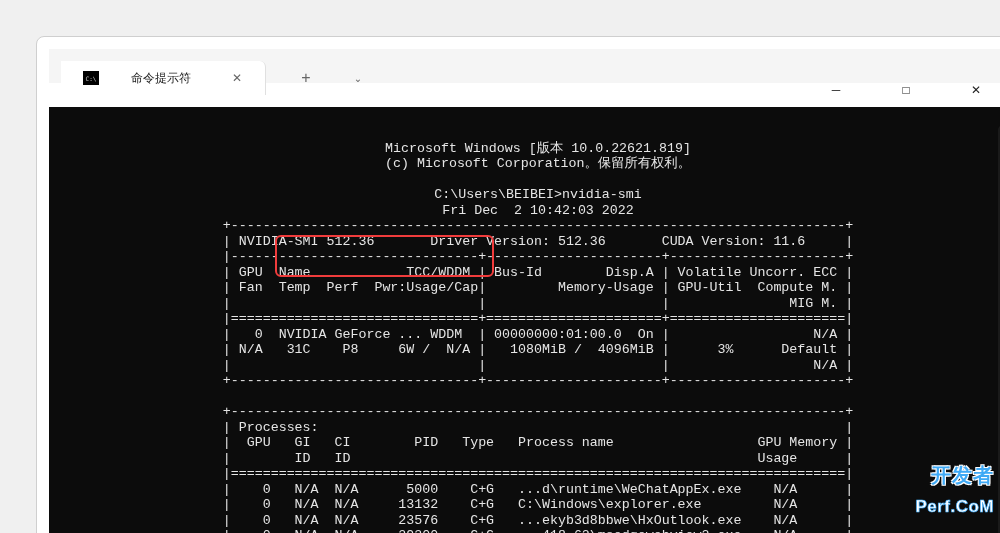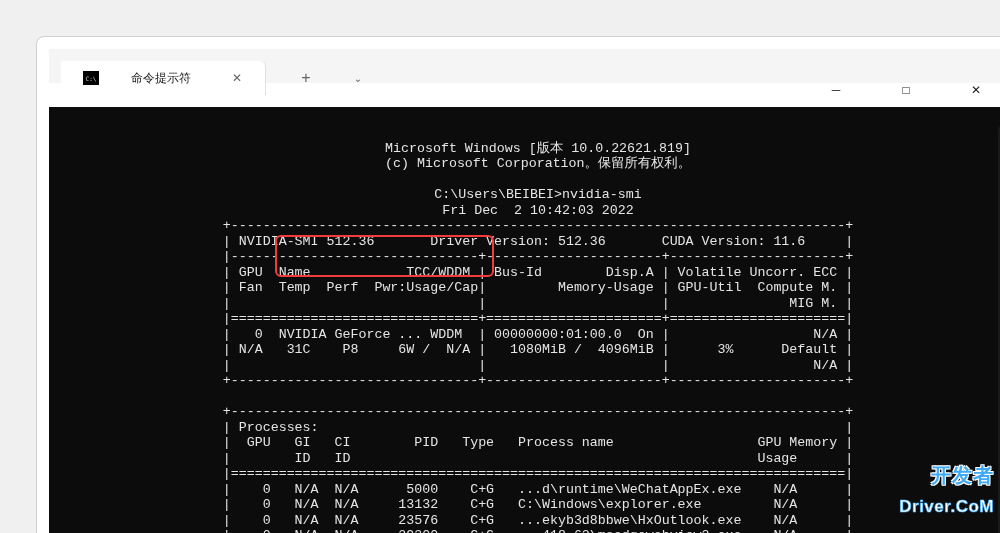--- a/index.html
+++ b/index.html
@@ -199,14 +199,14 @@
 |    0   N/A  N/A     60536    C+G   ...tracted\WechatBrowser.exe    N/A      |</div>
     <div class="highlight-box"></div>
     <div class="scrollbar">
       <div class="thumb"></div>
     </div>
   </div>
 </div>
 
 <div class="watermark">
   <div class="wm-cn">开发者</div>
-  <div class="wm-en">Driver.CoM</div>
+  <div class="wm-en">Perf.CoM</div>
 </div>
 
 </body></html>

